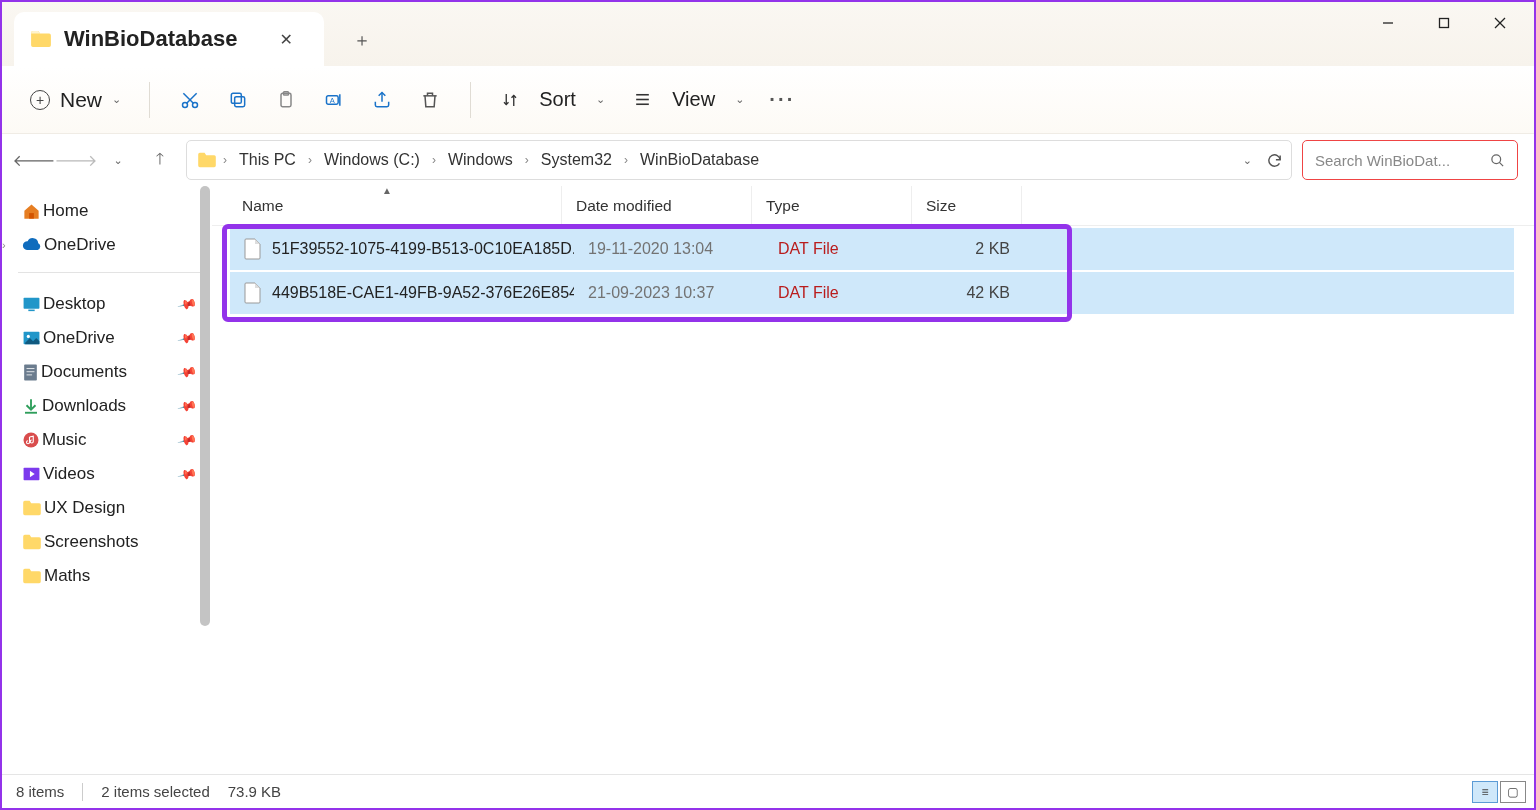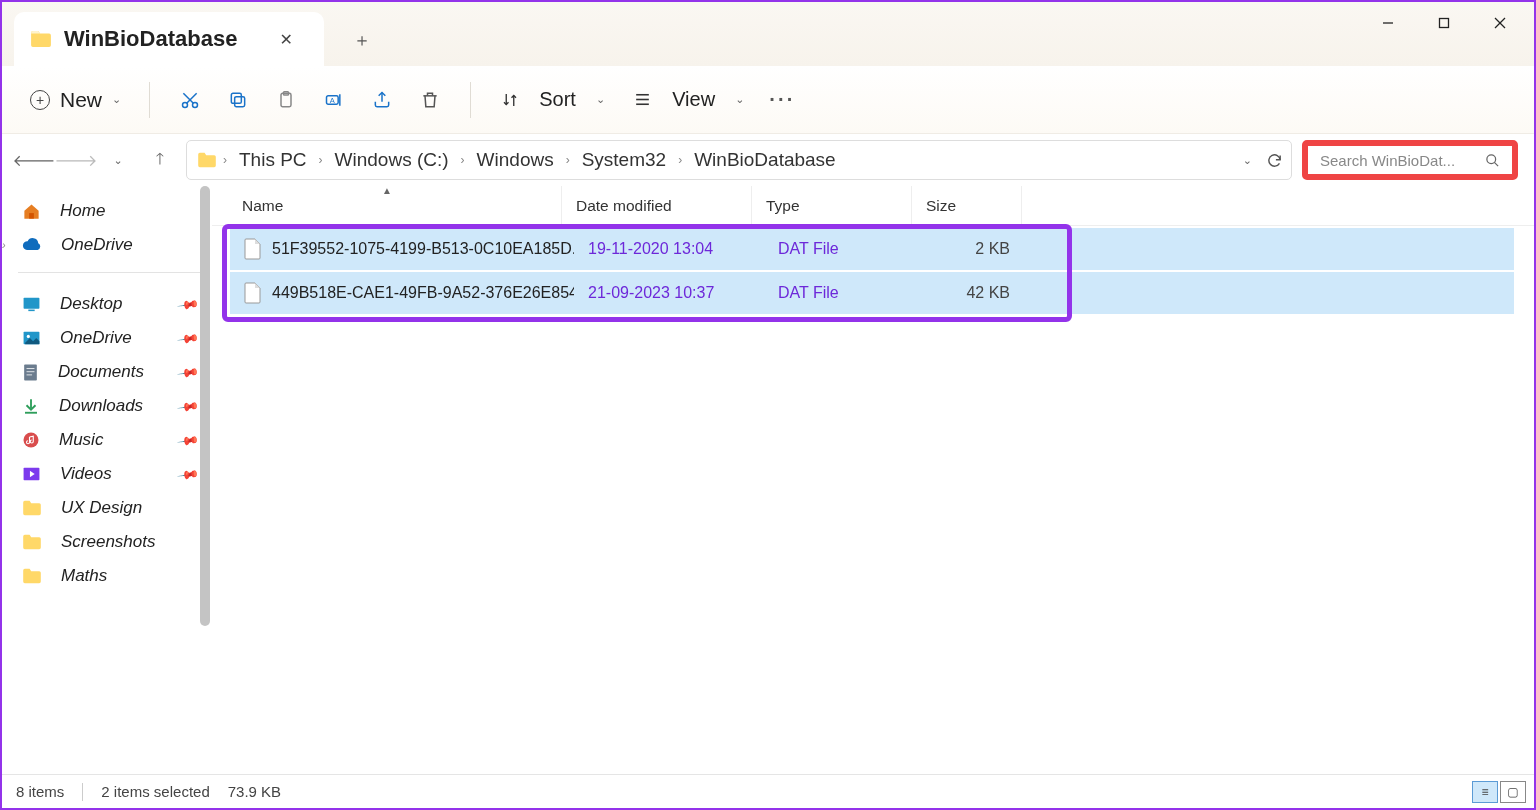--- a/index.html
+++ b/index.html
@@ -24,51 +24,51 @@
 .tb-icon { width: 44px; height: 44px; display: flex; align-items: center; justify-content: center; cursor: pointer; color: #1976d2; border-radius: 4px; }
 .tb-icon.gray { color: #555; }
 .tb-label-btn { display: flex; align-items: center; gap: 20px; font-size: 20px; color: #222; padding: 6px 12px; cursor: pointer; }
 .chev-small { font-size: 11px; color: #666; }
 
 
 .addr-row { height: 52px; display: flex; align-items: center; padding: 0 16px; gap: 10px; }
 .nav-btn { width: 32px; height: 32px; display: flex; align-items: center; justify-content: center; color: #666; cursor: pointer; }
 .nav-btn.disabled { color: #bbb; }
 .addr-bar { flex: 1; height: 40px; border: 1px solid #ddd; border-radius: 5px; display: flex; align-items: center; padding: 0 10px; gap: 4px; position: relative; }
-.crumb { font-size: 19px; color: #333; padding: 3px 6px; cursor: pointer; white-space: nowrap; }
+.crumb { font-size: 16px; color: #333; padding: 3px 6px; cursor: pointer; white-space: nowrap; }
 .crumb-sep { color: #888; font-size: 12px; padding: 0 2px; }
 .addr-right { position: absolute; right: 8px; display: flex; gap: 14px; align-items: center; }
-.search-box { width: 216px; height: 40px; border: 6px solid #ef4444; border-radius: 5px; display: flex; align-items: center; padding: 0 12px; justify-content: space-between; color: #888; font-size: 15px; }
+.search-box { width: 216px; height: 40px; border: 1px solid #ef4444; border-radius: 5px; display: flex; align-items: center; padding: 0 12px; justify-content: space-between; color: #888; font-size: 15px; }
 
 
 .main { display: flex; height: calc(100% - 64px - 68px - 52px - 34px); }
 .sidebar { width: 210px; padding: 8px 6px 8px 12px; overflow-y: auto; position: relative; }
-.sb-item { display: flex; align-items: center; gap: 19px; padding: 7px 8px; font-size: 17px; color: #222; cursor: pointer; border-radius: 4px; position: relative; font-style: italic; }
+.sb-item { display: flex; align-items: center; gap: 2px; padding: 7px 8px; font-size: 17px; color: #222; cursor: pointer; border-radius: 4px; position: relative; }
 .sb-item .pin { position: absolute; right: 10px; color: #888; font-size: 13px; transform: rotate(30deg); }
 .sb-item .chev-left { position: absolute; left: -12px; color: #888; font-size: 11px; }
 .sb-divider { height: 1px; background: #e3e3e3; margin: 10px 4px 14px; }
 .sb-scroll-track { position: absolute; right: 0; top: 0; width: 14px; height: 100%; }
 .sb-scroll-thumb { position: absolute; right: 2px; top: 0; width: 10px; height: 440px; background: #c4c4c4; border-radius: 5px; }
 
 .content { flex: 1; position: relative; }
 .cols { display: flex; height: 40px; align-items: center; border-bottom: 1px solid #eee; }
 .col { font-size: 15.5px; color: #333; padding: 0 14px; border-right: 1px solid #eee; height: 100%; display: flex; align-items: center; }
 .col-name { width: 350px; padding-left: 30px; position: relative; }
 .col-name .sort-ind { position: absolute; left: 170px; top: -1px; font-size: 10px; color: #666; }
 .col-date { width: 190px; }
 .col-type { width: 160px; }
 .col-size { width: 110px; justify-content: flex-start; }
 
 .highlight-box { position: absolute; top: 38px; left: 10px; width: 850px; height: 98px; border: 5px solid #9333ea; border-radius: 6px; pointer-events: none; z-index: 5; }
 
 .rows { }
 .row { display: flex; height: 42px; align-items: center; background: #cfe8fa; margin: 2px 20px 2px 18px; font-size: 16px; color: #222; }
 .row .cell-name { width: 344px; display: flex; align-items: center; gap: 10px; padding-left: 14px; overflow: hidden; white-space: nowrap; }
-.row .cell-date { width: 190px; padding-left: 14px; color: #6d28d9; }
-.row .cell-type { width: 160px; padding-left: 14px; color: #6d28d9; }
+.row .cell-date { width: 190px; padding-left: 14px; color: #737373; }
+.row .cell-type { width: 160px; padding-left: 14px; color: #b91c1c; }
 .row .cell-size { width: 100px; text-align: right; padding-right: 14px; color: #444; }
 .file-icon { width: 18px; height: 22px; flex-shrink: 0; }
 
 
 .status { position: absolute; bottom: 0; left: 0; right: 0; height: 34px; border-top: 1px solid #e5e5e5; display: flex; align-items: center; padding: 0 14px; font-size: 15px; color: #444; gap: 18px; background: #fff; }
 .status .sep { width: 1px; height: 18px; background: #ccc; }
 .status-right { position: absolute; right: 8px; display: flex; gap: 2px; }
 .vbtn { width: 26px; height: 22px; border: 1px solid #888; display: flex; align-items: center; justify-content: center; font-size: 12px; }
 .vbtn.active { background: #cfe8fa; border-color: #5b9bd5; }
 

